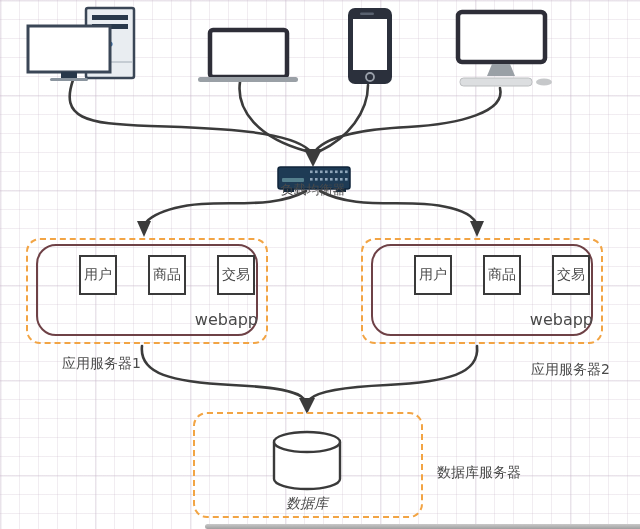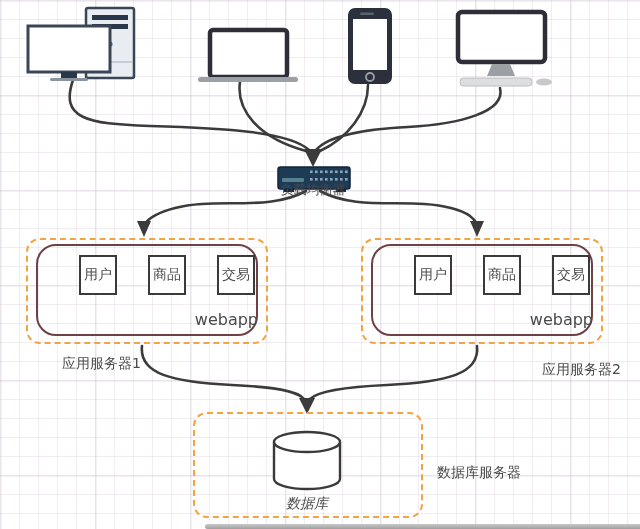--- a/index.html
+++ b/index.html
@@ -153,21 +153,21 @@
   <div class="abs module-box" style="left:182px;top:255px;">交易</div>
   <div class="abs webapp-label" style="left:36px;top:310px;">webapp</div>
   <div class="abs node-label" style="left:30px;top:355px;margin-left:32px;">应用服务器1</div>
 
   <div class="abs server-outer" style="left:361px;top:238px;"></div>
   <div class="abs server-inner" style="left:371px;top:244px;"></div>
   <div class="abs module-box" style="left:379px;top:255px;">用户</div>
   <div class="abs module-box" style="left:448px;top:255px;">商品</div>
   <div class="abs module-box" style="left:517px;top:255px;">交易</div>
   <div class="abs webapp-label" style="left:371px;top:310px;">webapp</div>
-  <div class="abs node-label" style="left:531px;top:361px;margin-left:11px;">应用服务器2</div>
+  <div class="abs node-label" style="left:531px;top:361px;">应用服务器2</div>
 
   <div class="abs node-label" style="left:313px;top:181px;transform:translateX(-50%);font-size:13px;">负载均衡器</div>
 
   <div class="abs db-outer" style="left:193px;top:412px;"></div>
   <div class="abs node-label" style="left:307px;top:495px;transform:translateX(-50%);font-style:italic;">数据库</div>
   <div class="abs node-label" style="left:437px;top:464px;font-family:Liberation Serif, serif;">数据库服务器</div>
 
   <div class="bottom-bar"></div>
 </div>
 

